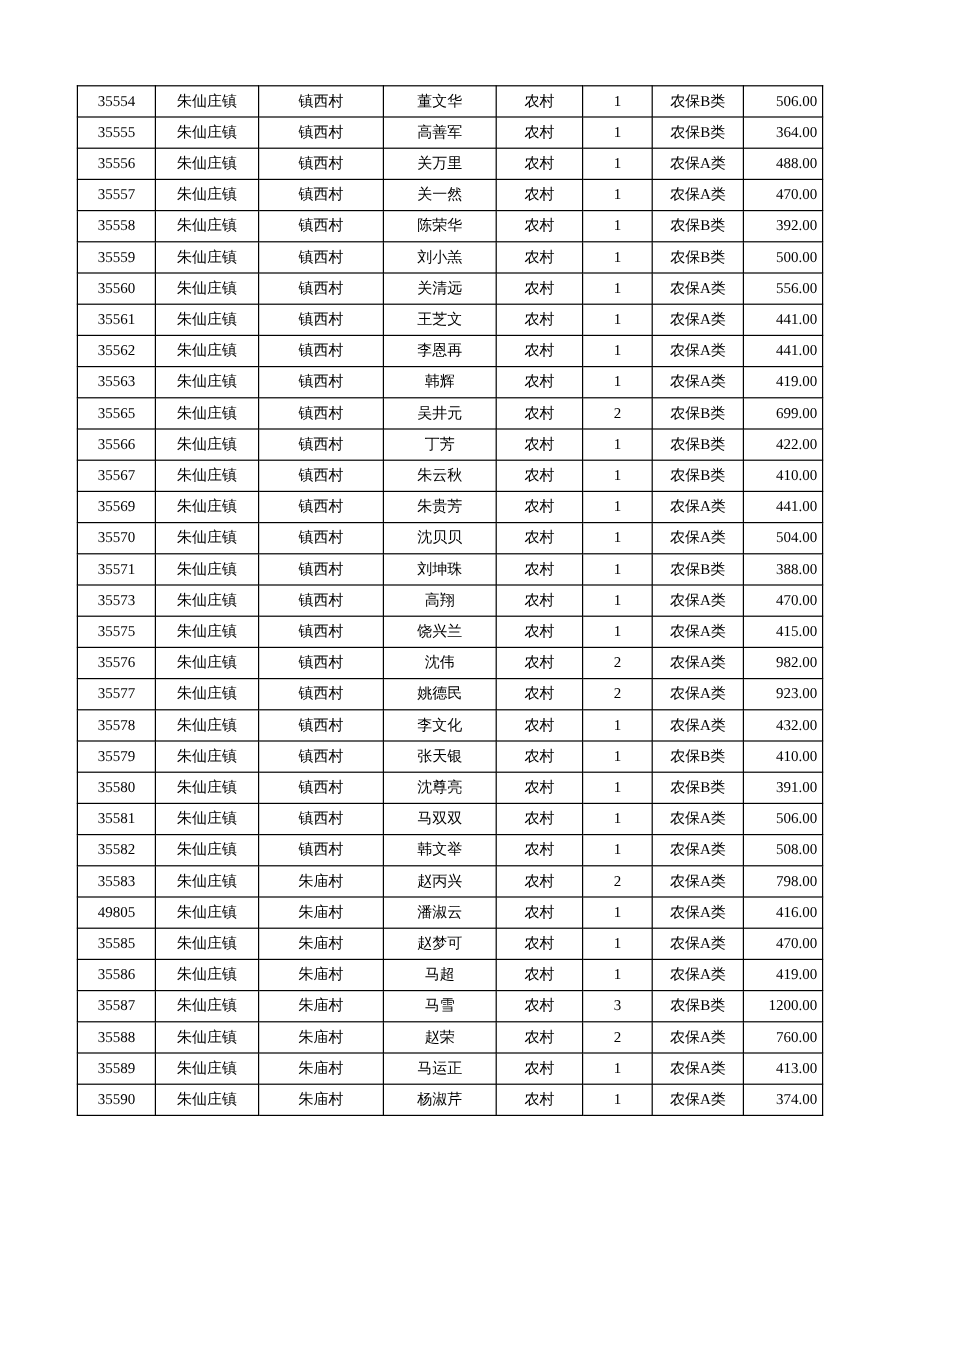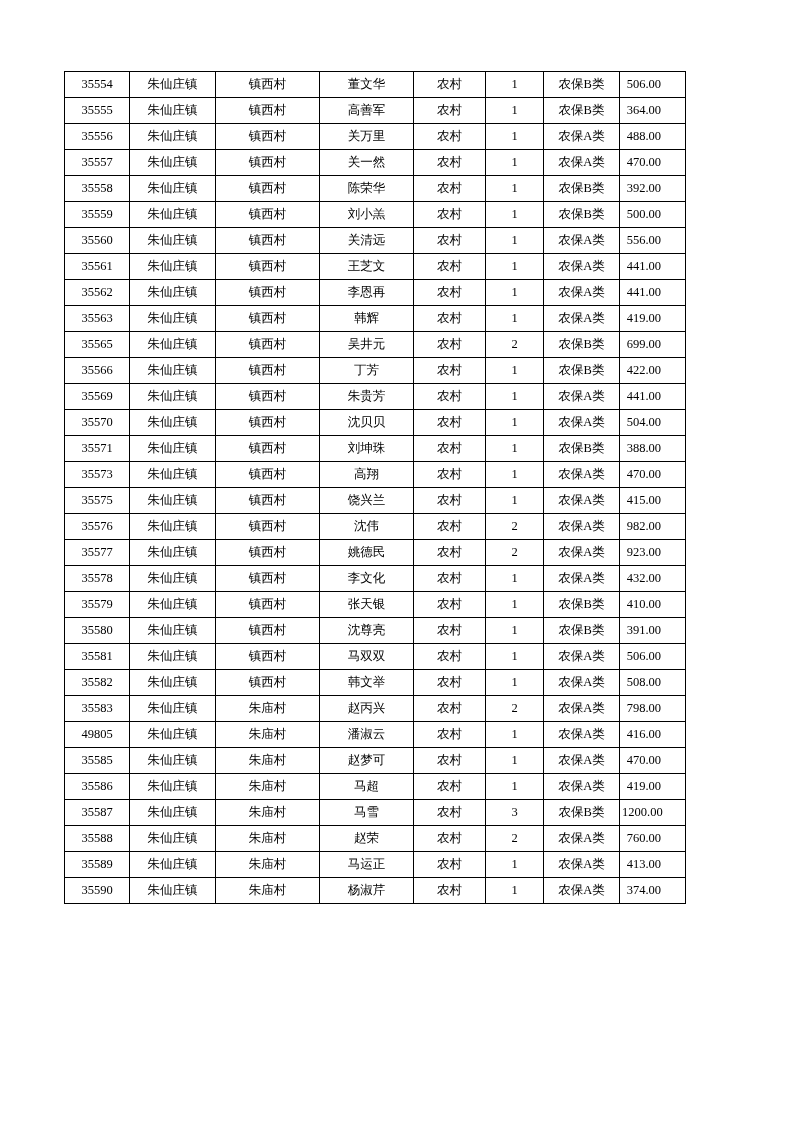--- a/index.html
+++ b/index.html
@@ -35,21 +35,21 @@
     line-height: 25px;
     text-align: center;
     vertical-align: middle;
     white-space: nowrap;
     overflow: hidden;
     padding: 0 2px;
     color: #000000;
   }
   .data-table td.col-amount {
     text-align: right;
-    padding-right: 24px;
+    padding-right: 4px;
   }
 </style>
 </head>
 <body>
 
 <div class="page">
   <table class="data-table">
     <colgroup>
       <col style="width:65px">
       <col style="width:86px">
@@ -175,20 +175,30 @@
           <td class="col-record-id">35566</td>
           <td class="col-town">朱仙庄镇</td>
           <td class="col-village">镇西村</td>
           <td class="col-person-name">丁芳</td>
           <td class="col-residence-type">农村</td>
           <td class="col-person-count">1</td>
           <td class="col-insurance-category">农保B类</td>
           <td class="col-amount">422.00</td>
         </tr>
         <tr>
+          <td class="col-record-id">35567</td>
+          <td class="col-town">朱仙庄镇</td>
+          <td class="col-village">镇西村</td>
+          <td class="col-person-name">朱云秋</td>
+          <td class="col-residence-type">农村</td>
+          <td class="col-person-count">1</td>
+          <td class="col-insurance-category">农保B类</td>
+          <td class="col-amount">410.00</td>
+        </tr>
+        <tr>
           <td class="col-record-id">35569</td>
           <td class="col-town">朱仙庄镇</td>
           <td class="col-village">镇西村</td>
           <td class="col-person-name">朱贵芳</td>
           <td class="col-residence-type">农村</td>
           <td class="col-person-count">1</td>
           <td class="col-insurance-category">农保A类</td>
           <td class="col-amount">441.00</td>
         </tr>
         <tr>

